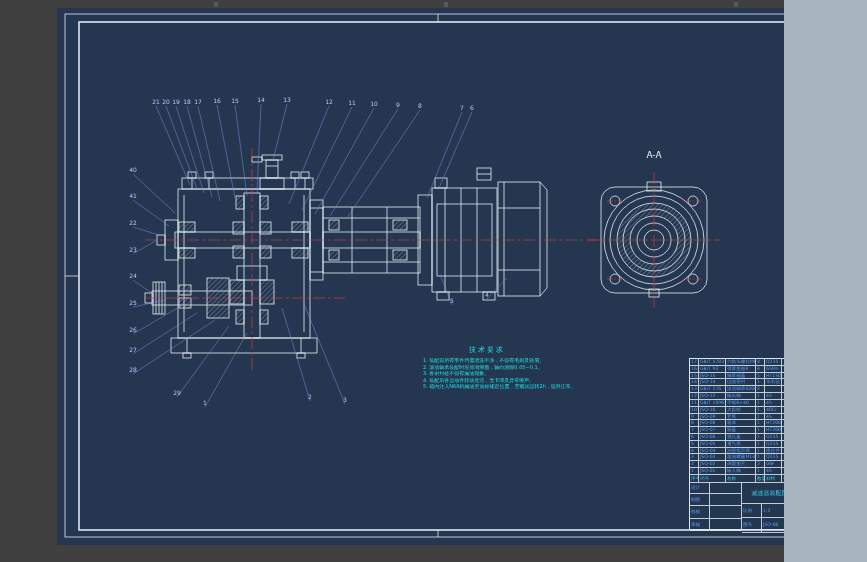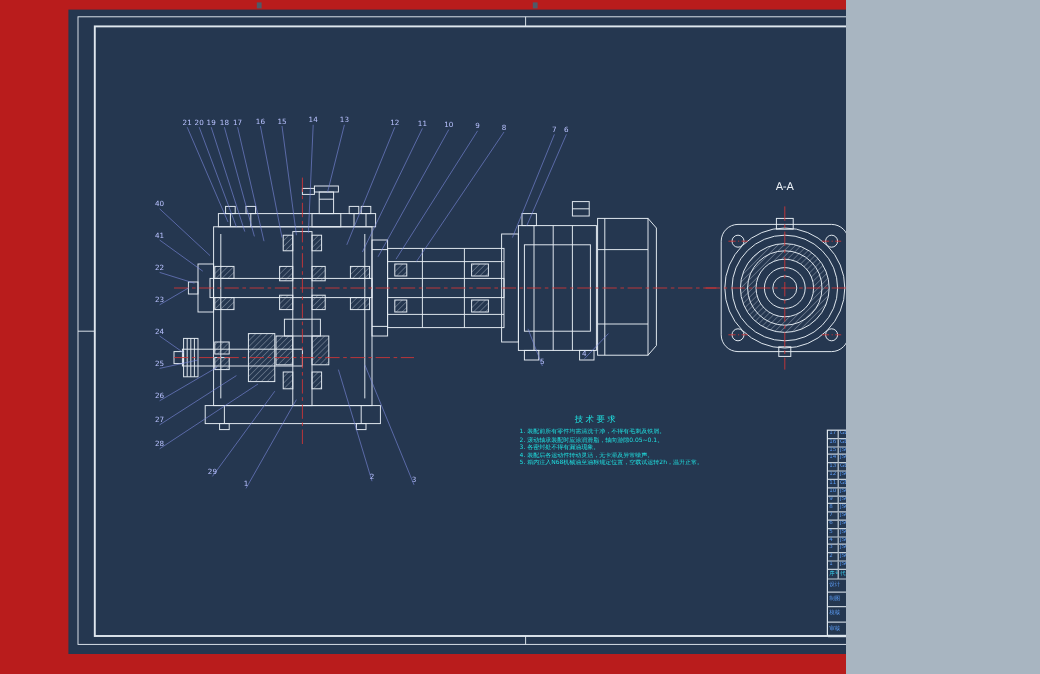--- a/index.html
+++ b/index.html
@@ -1,20 +1,20 @@
 <!DOCTYPE html>
 <html><head>
 <meta charset="utf-8">
 <style>
   html,body{margin:0;padding:0;background:#a8b5c1;font-family:"DejaVu Sans",sans-serif;}
-  .page{position:relative;width:705px;height:562px;background:#b91c1c;overflow:hidden;}
+  .page{position:relative;width:784px;height:562px;background:#404040;overflow:hidden;}
   .margin-mark{position:absolute;width:4px;height:5px;background:#4d5b69;top:2px;}
   .canvas{position:absolute;left:57px;top:8px;width:753px;height:537px;background:#253750;}
   svg{position:absolute;left:0;top:0;}
-  .notes{position:absolute;left:376px;top:337px;width:180px;color:#1fe2e2;}
+  .notes{position:absolute;left:366px;top:337px;width:180px;color:#1fe2e2;}
   .notes-title{font-size:7px;letter-spacing:2px;margin-left:46px;margin-bottom:2px;}
   .notes-line{font-size:5px;line-height:6.6px;white-space:nowrap;overflow:hidden;}
   .bom{position:absolute;left:632px;top:350px;width:107px;height:172px;border:0.5px solid #dfe7ee;box-sizing:border-box;background:rgba(37,55,80,0.2);}
   .bom-row{display:grid;grid-template-columns:9px 27px 30px 9px 17px 13px;height:6.82px;}
   .bom-cell{border-right:0.5px solid rgba(223,231,238,0.85);border-bottom:0.5px solid rgba(223,231,238,0.85);
     font-size:4.6px;line-height:6.8px;color:#5b9cf5;overflow:hidden;white-space:nowrap;padding-left:1px;}
   .bom-header .bom-cell{color:#35c9e8;height:7px;line-height:7px;}
   .bom-header{display:grid;grid-template-columns:9px 27px 30px 9px 17px 13px;height:7px;}
   .tb{position:relative;width:100%;height:49px;}
   .tb-left{position:absolute;left:0;top:0;width:52px;height:49px;}

